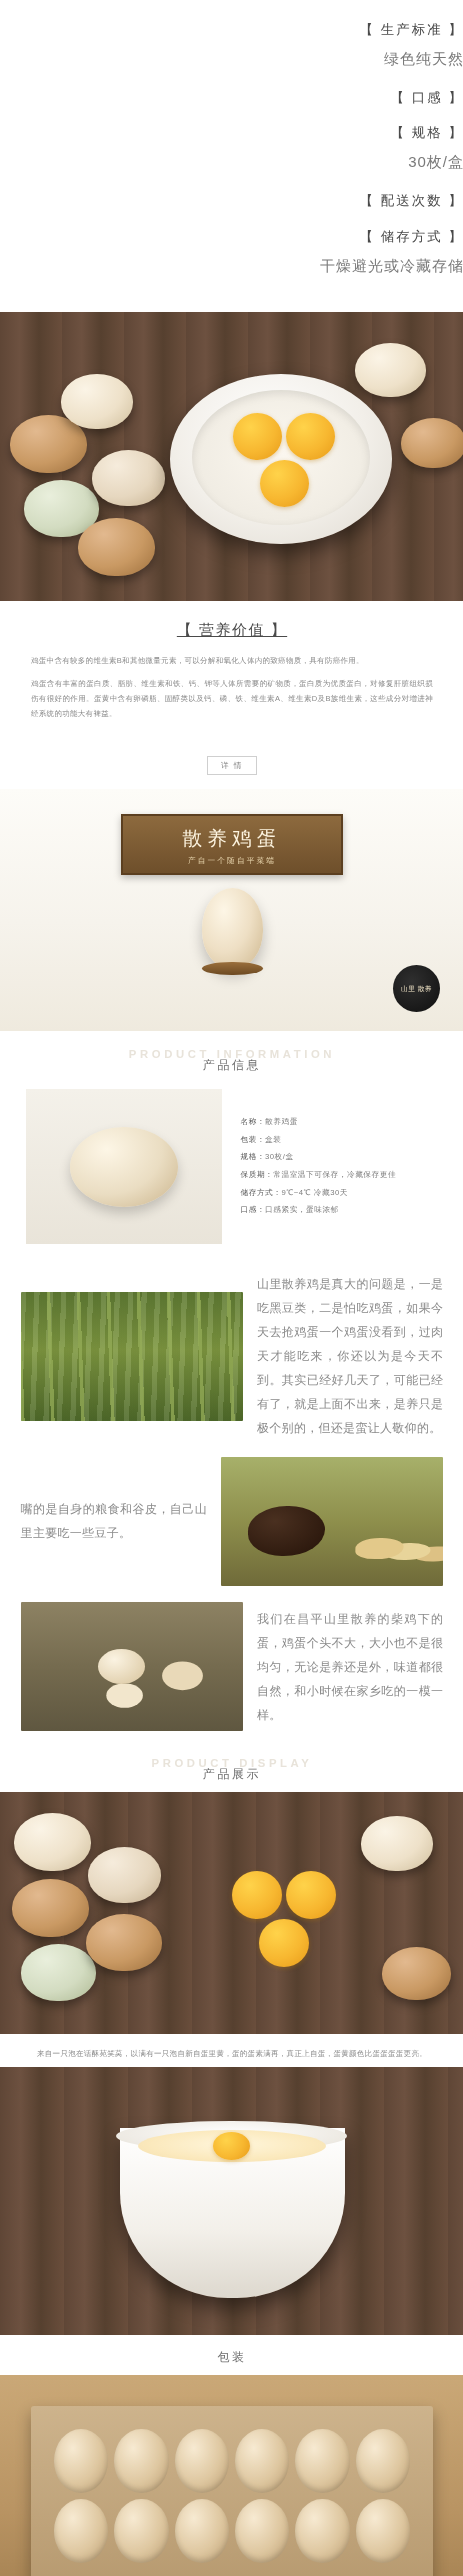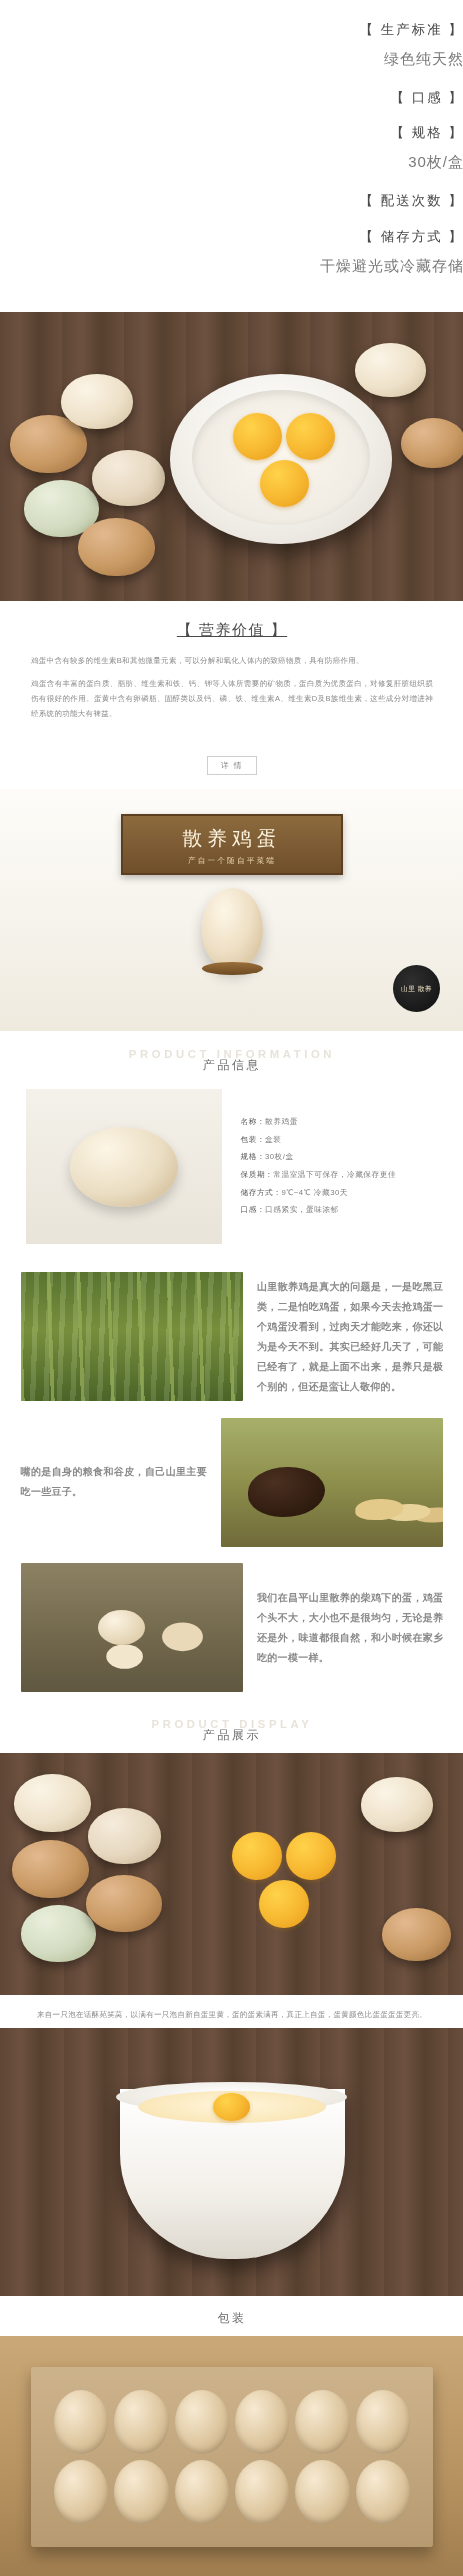--- a/index.html
+++ b/index.html
@@ -207,21 +207,21 @@
   }
   .ph-ground {
     background: linear-gradient(180deg,#8d8263 0%, #756b4f 50%, #5f5740 100%);
   }
   .ph-ground:after{
     content:""; position:absolute; left:77px; top:47px; width:47px; height:35px;
     border-radius:50%;
     background: radial-gradient(ellipse at 35% 30%, #fbf3e2, #d8c49c);
     box-shadow: 61px 9.3px 0 -3.1px #e9d9b8, 3.1px 29px 0 -5.2px #f2e6cc;
   }
-  .eff-text { font-size: 10px; line-height: 2.0; color:#8a8a8a; letter-spacing:0.3px; text-align: justify; font-weight: bold; }
+  .eff-text { font-size: 12px; line-height: 2.0; color:#8a8a8a; letter-spacing:0.3px; text-align: justify; }
 
   
   .disp-photo { width: 464px; height: 242px; position: relative; overflow: hidden; }
   .disp-wood {
     position:absolute; inset:0;
     background:
       repeating-linear-gradient(90deg,#5f4636 0px,#6d5140 20.6px,#56402f 41px,#6a4e3c 64px),
       linear-gradient(180deg,#5b4434,#4a3527);
   }
   .caption {

